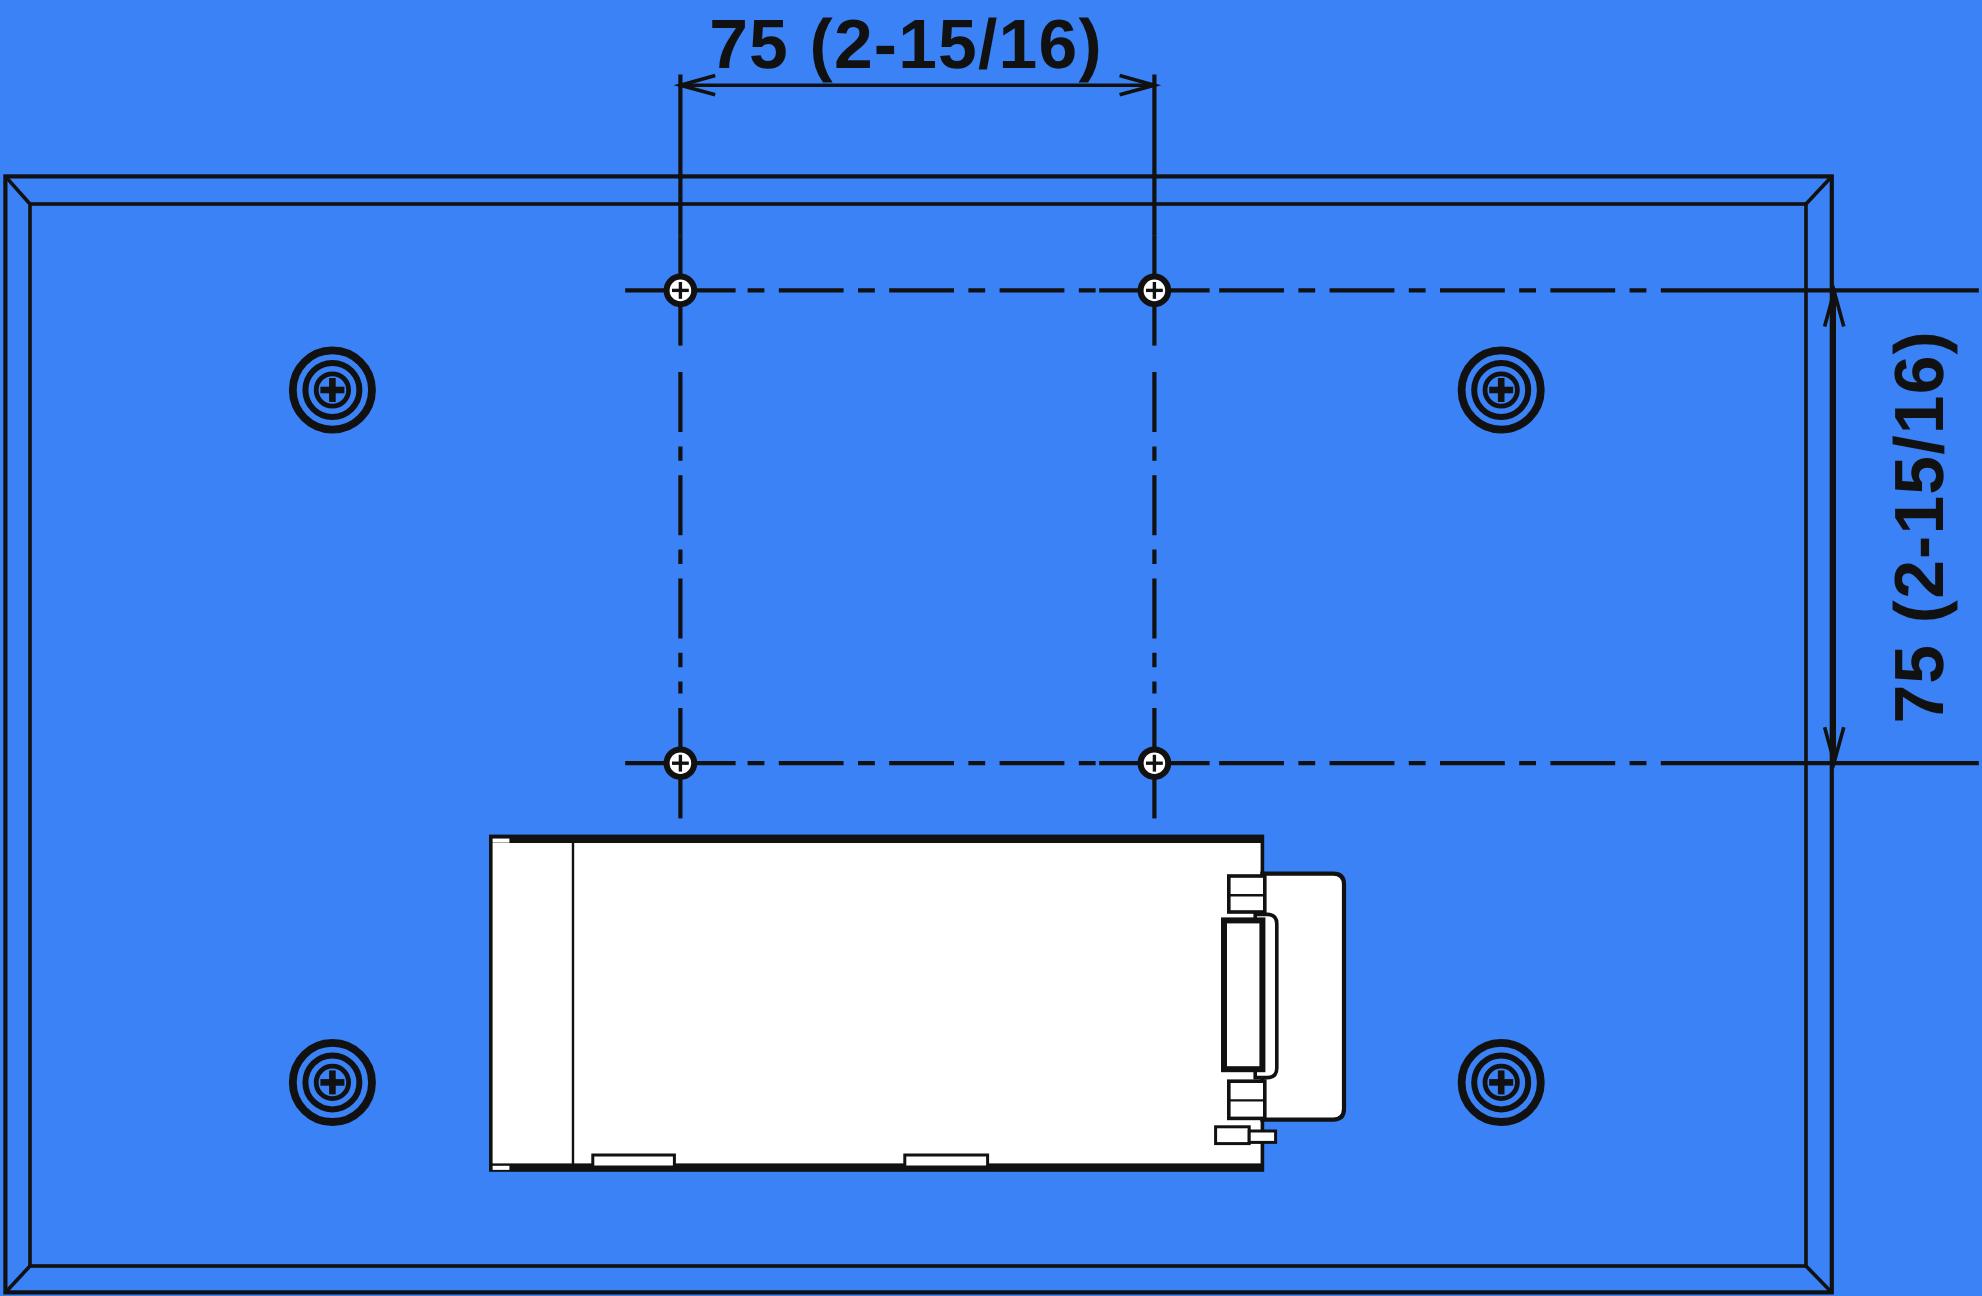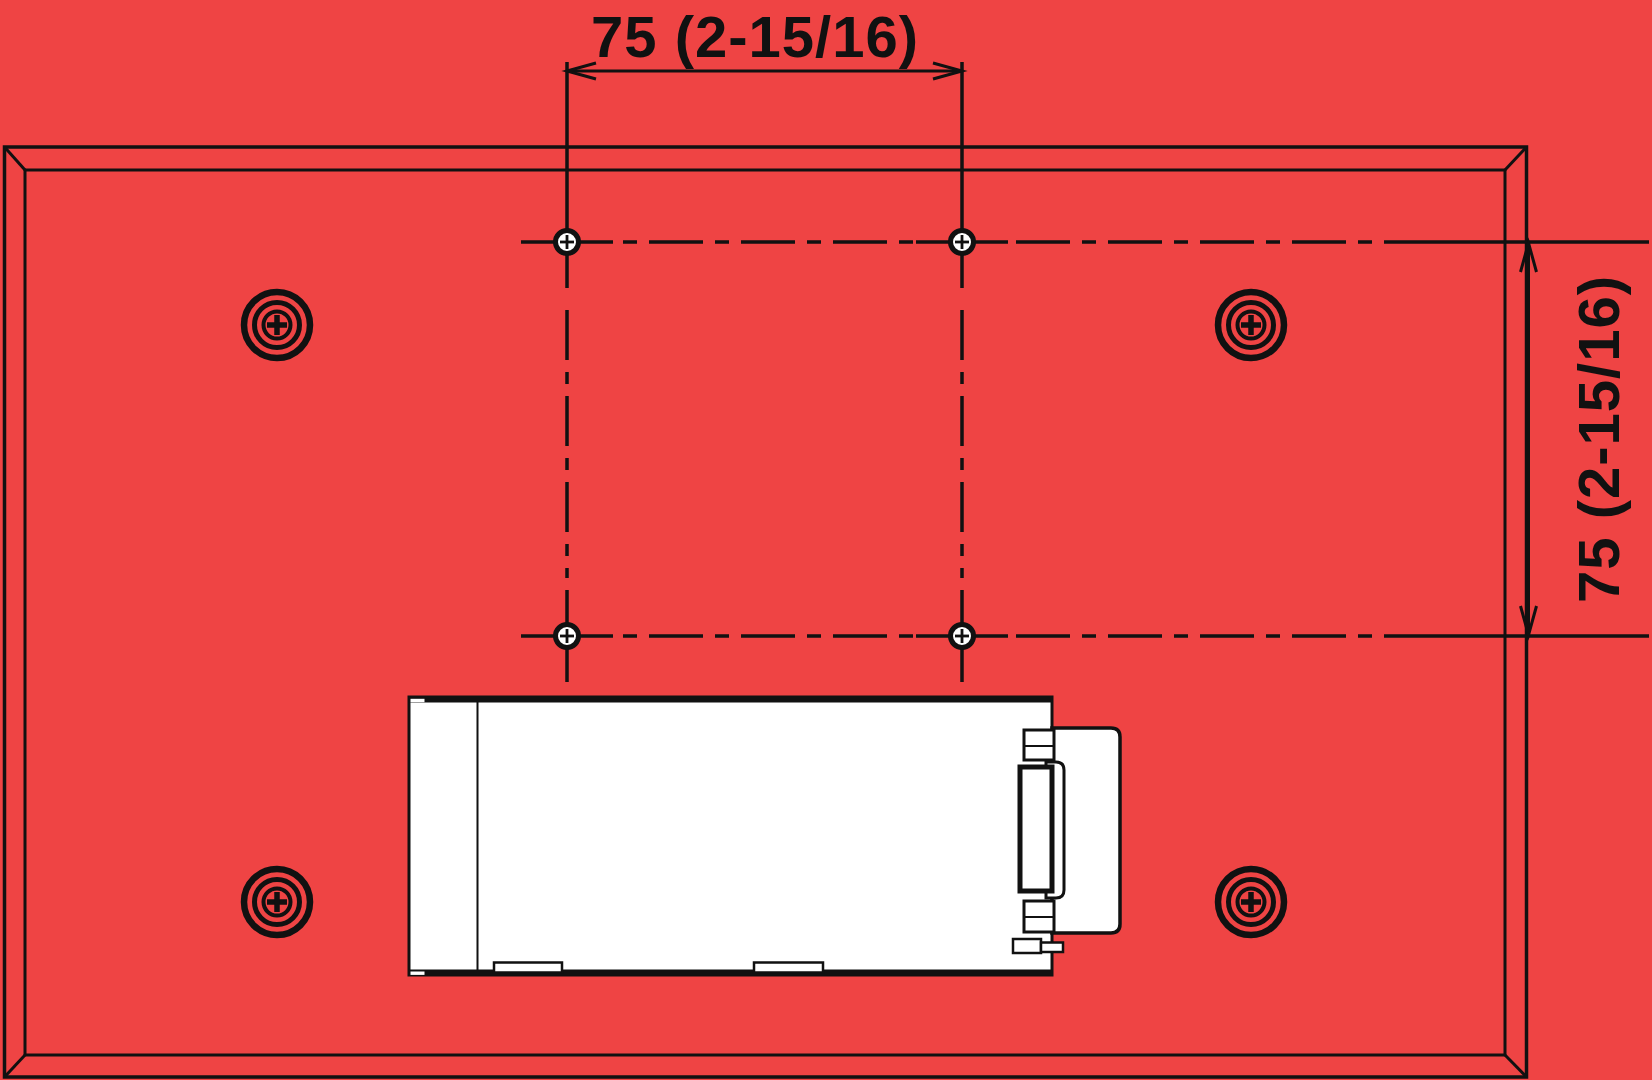--- a/index.html
+++ b/index.html
@@ -1,19 +1,19 @@
 <!DOCTYPE html>
 <html><head>
 <meta charset="utf-8">
 <style>
   html,body{margin:0;padding:0;background:#ffffff;}
   .stage{
     position:relative;
     width:1652px;height:1080px;
-    background:#ef4444;
+    background:#3b82f6;
     font-family:"Liberation Sans", sans-serif;
     overflow:hidden;
   }
   svg{display:block;}
   .dim-text{
     font-family:"Liberation Sans", sans-serif;
     font-weight:bold;
     font-size:58px;
     letter-spacing:1px;
     fill:#111111;

